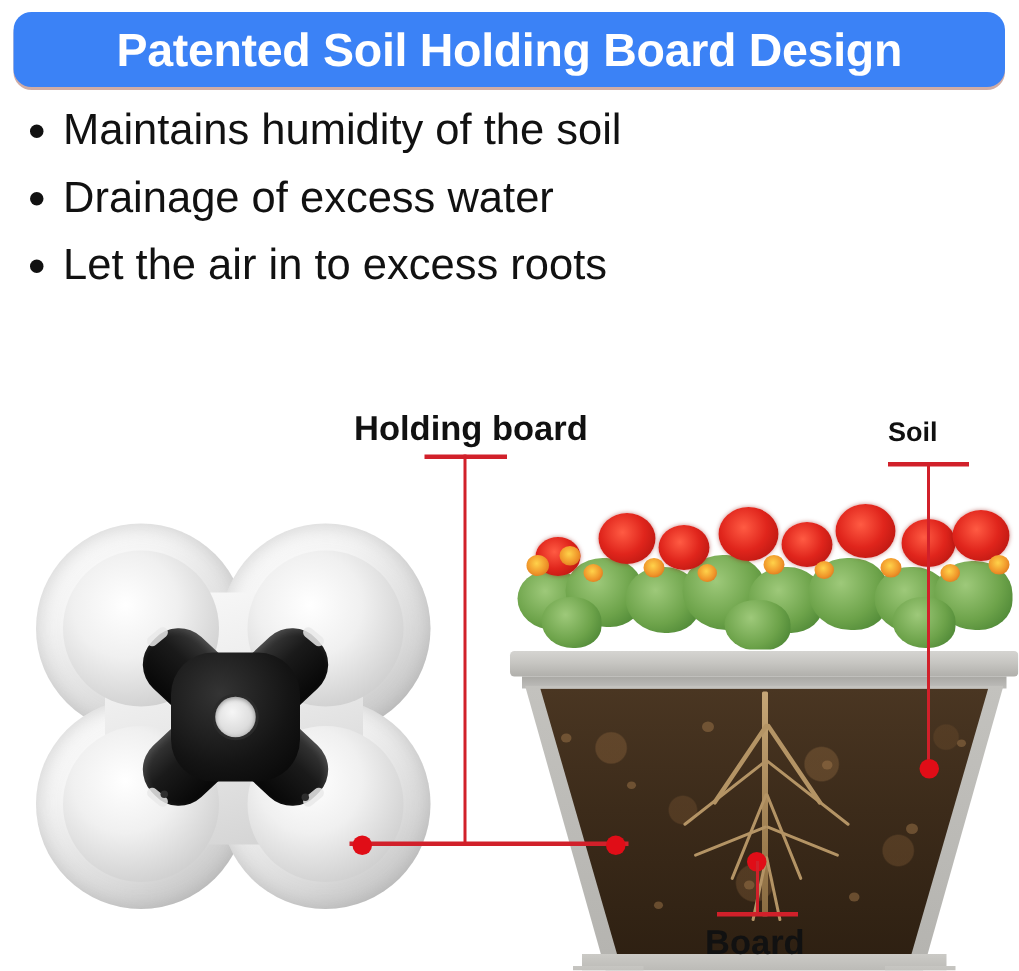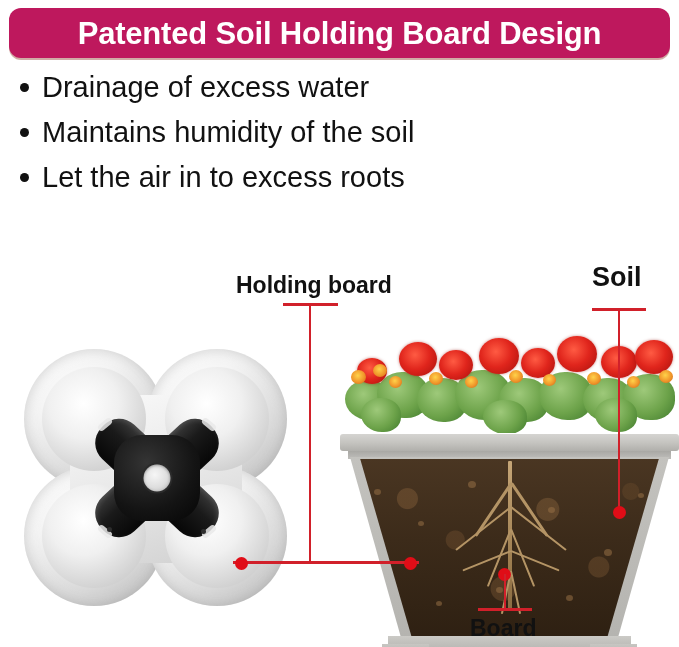--- a/index.html
+++ b/index.html
@@ -9,21 +9,21 @@
     background:#ffffff;
     font-family:"Liberation Sans","DejaVu Sans",sans-serif;
     overflow:hidden;
     position:relative;
   }
   #page{position:relative;width:679px;height:647px;overflow:hidden;background:#fff;}
 
   
   .banner{
     position:absolute;left:9px;top:8px;width:661px;height:50px;
-    background:#be185d;
+    background:#3b82f6;
     border-radius:12px;
     box-shadow:0 2px 0 0 rgba(150,70,55,.45);
     display:flex;align-items:center;justify-content:center;
   }
   .banner-title{
     color:#ffffff;
     font-size:31px;
     font-weight:bold;
     letter-spacing:-0.2px;
     white-space:nowrap;
@@ -47,21 +47,21 @@
   }
 
   
   .diagram{position:absolute;left:0;top:210px;width:600px;height:437px;}
 
   
   .callout-label{
     position:absolute;font-weight:bold;color:#111;white-space:nowrap;
   }
   #label-holding{left:236px;top:62px;font-size:23px;}
-  #label-soil{left:592px;top:52px;font-size:27px;}
+  #label-soil{left:592px;top:68px;font-size:18px;}
   #label-water{left:470px;top:405px;font-size:23px;}
 
   
   .lead{position:absolute;background:#d1202a;}
   .lead-h{height:2px;}
   .lead-v{width:2px;}
   .lead-dot{
     position:absolute;width:13px;height:13px;border-radius:50%;
     background:#e00d17;
   }
@@ -218,25 +218,25 @@
 
 <div id="page">
 
   <div class="banner">
     <div class="banner-title">Patented Soil Holding Board Design</div>
   </div>
 
   <div class="bullets">
     <div class="bullet-row">
       <span class="bullet-dot"></span>
-      <span class="bullet-text">Drainage of excess water</span>
+      <span class="bullet-text">Maintains humidity of the soil</span>
     </div>
     <div class="bullet-row">
       <span class="bullet-dot"></span>
-      <span class="bullet-text">Maintains humidity of the soil</span>
+      <span class="bullet-text">Drainage of excess water</span>
     </div>
     <div class="bullet-row">
       <span class="bullet-dot"></span>
       <span class="bullet-text">Let the air in to excess roots</span>
     </div>
   </div>
 
   <div class="diagram">
 
     <div class="clover-wrap">

